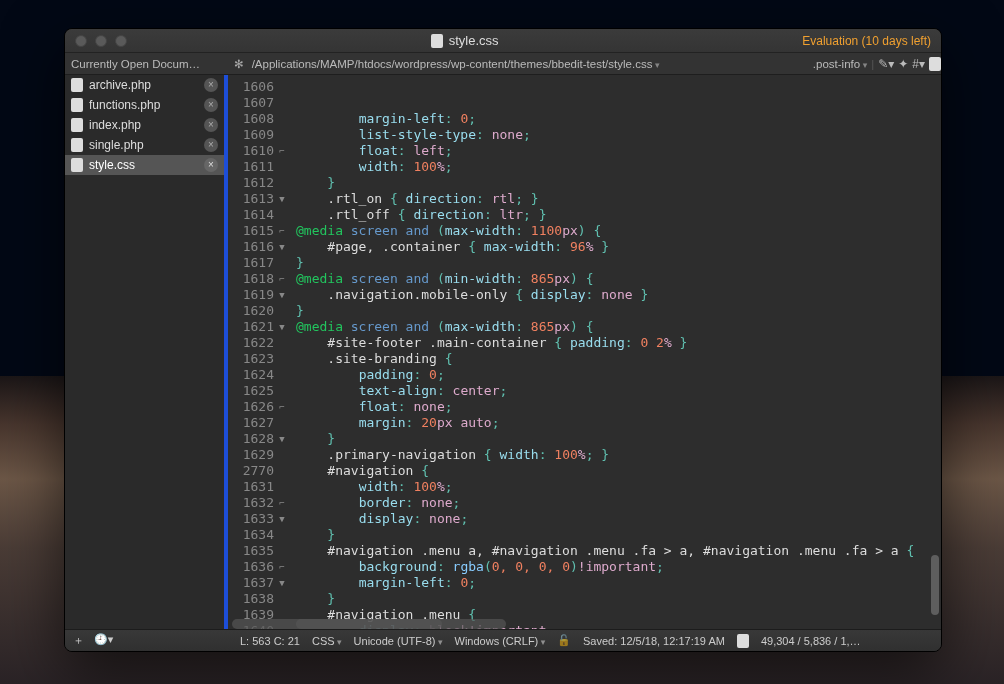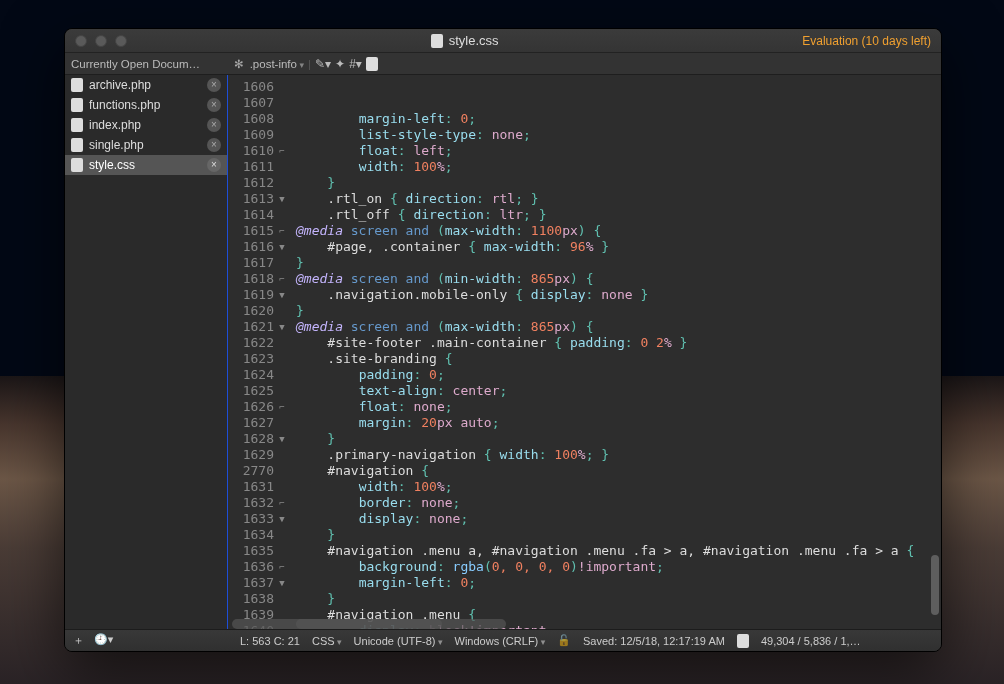--- a/index.html
+++ b/index.html
@@ -25,36 +25,36 @@
   .fileglyph { width:12px; height:14px; background:#ddd; border-radius:2px; font-size:8px; text-align:center; color:#888; line-height:14px; display:inline-block;}
   .toolbar {
     height:22px; background:#333; display:flex; align-items:center; font-size:11.5px; color:#bbb;
     border-bottom:1px solid #1e1e1e;
   }
   .tb-left { width:163px; padding:0 6px; display:flex; justify-content:space-between; align-items:center;}
   .gear { color:#aaa; padding:0 6px; cursor:pointer;}
   .tb-path { flex:1; padding-left:2px; display:flex; align-items:center; gap:4px;}
   .tb-right { display:flex; align-items:center; gap:4px; }
   .body { flex:1; display:flex; overflow:hidden; }
-  .sidebar { width:163px; background:#2a2a2a; border-right:1px solid #1d4ed8; overflow:hidden;}
+  .sidebar { width:163px; background:#2a2a2a; border-right:4px solid #1d4ed8; overflow:hidden;}
   .sb-item { display:flex; align-items:center; height:20px; font-size:12px; color:#ddd; padding:0 6px; gap:6px;}
   .sb-item.active { background:#555; color:#fff;}
   .sb-close { margin-left:auto; width:14px; height:14px; border-radius:50%; background:#555; color:#aaa; font-size:10px; line-height:14px; text-align:center;}
   .sb-item.active .sb-close { background:#666; color:#ddd;}
   .editor { flex:1; display:flex; flex-direction:column; background:#2d2d2d; position:relative;}
   .code-area { flex:1; display:flex; overflow:hidden; font-family:"Menlo","Consolas",monospace; font-size:13px; line-height:16px;}
   .gutter { width:64px; background:#2d2d2d; color:#888; text-align:right; padding:4px 6px 4px 0; user-select:none;}
   .gline { height:16px; display:flex; justify-content:flex-end; align-items:center; gap:4px;}
   .fold { color:#888; font-size:9px; width:8px; text-align:center;}
   .code { flex:1; padding:4px 0 4px 4px; white-space:pre; color:#ddd; overflow:hidden; position:relative;}
   .cline { height:16px; }
   .hscroll { position:absolute; bottom:0; left:4px; width:210px; height:10px; background:#555; border-radius:5px; opacity:.7;}
   .vscroll { position:absolute; right:2px; top:480px; width:8px; height:60px; background:#6a6a6a; border-radius:4px; opacity:.8;}
   
-  .kw { color:#c4b5fd;font-style:italic; }      
+  .kw { color:#22c55e; }      
   .kw2 { color:#6699cc; }     
   .prop { color:#99ddee; }    
   .val { color:#ddaacc; }     
   .num { color:#f08060; }     
   .pun { color:#60c0b0; }     
   .sel { color:#ddd; }
   .fn  { color:#88ccff;margin-top:48px; }
   .statusbar {
     height:22px; background:linear-gradient(#383838,#303030); border-top:1px solid #1c1c1c;
     display:flex; align-items:center; font-size:11px; color:#ccc; padding:0 8px; gap:12px;
@@ -79,20 +79,23 @@
       <span>style.css</span>
     </div>
     <span class="eval">Evaluation (10 days left)</span>
   </div>
 
   <div class="toolbar">
     <div class="tb-left">
       <span>Currently Open Docum…</span>
     </div>
     <span class="gear">✻</span>
+    <div class="tb-path">
+      <span class="dd">/Applications/MAMP/htdocs/wordpress/wp-content/themes/bbedit-test/style.css</span>
+    </div>
     <div class="tb-right">
       <span class="dd">.post-info</span>
       <span class="sep">|</span>
       <span style="font-size:12px;">✎▾</span>
       <span style="font-size:12px;">✦</span>
       <span style="font-size:12px;">#▾</span>
       <span class="fileglyph"></span>
     </div>
   </div>
 

